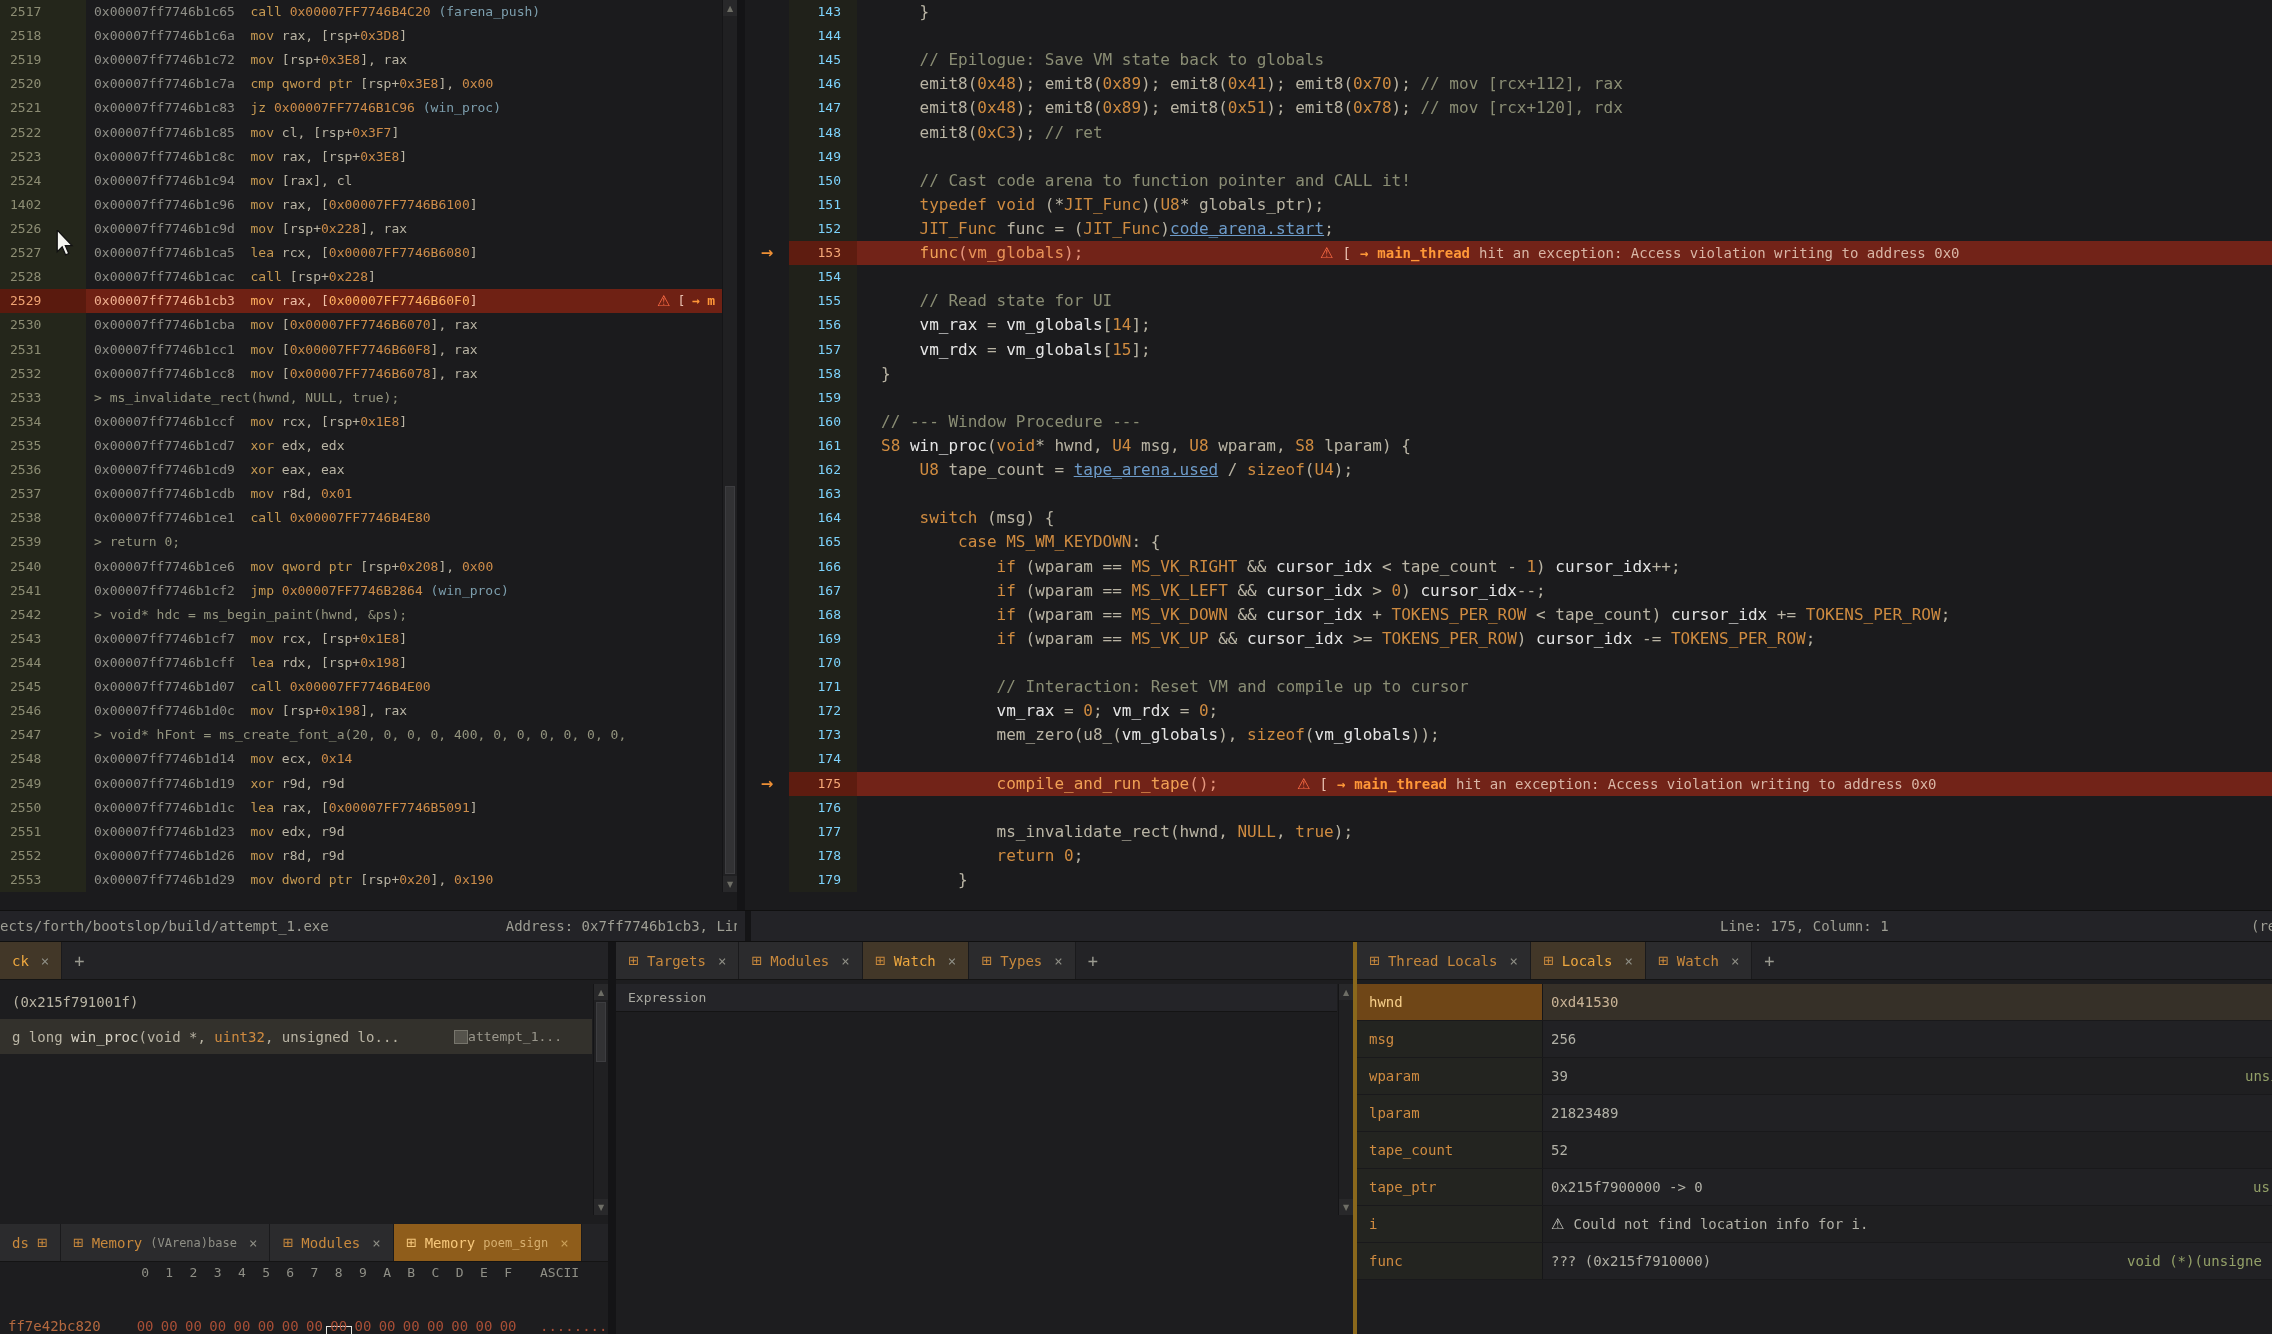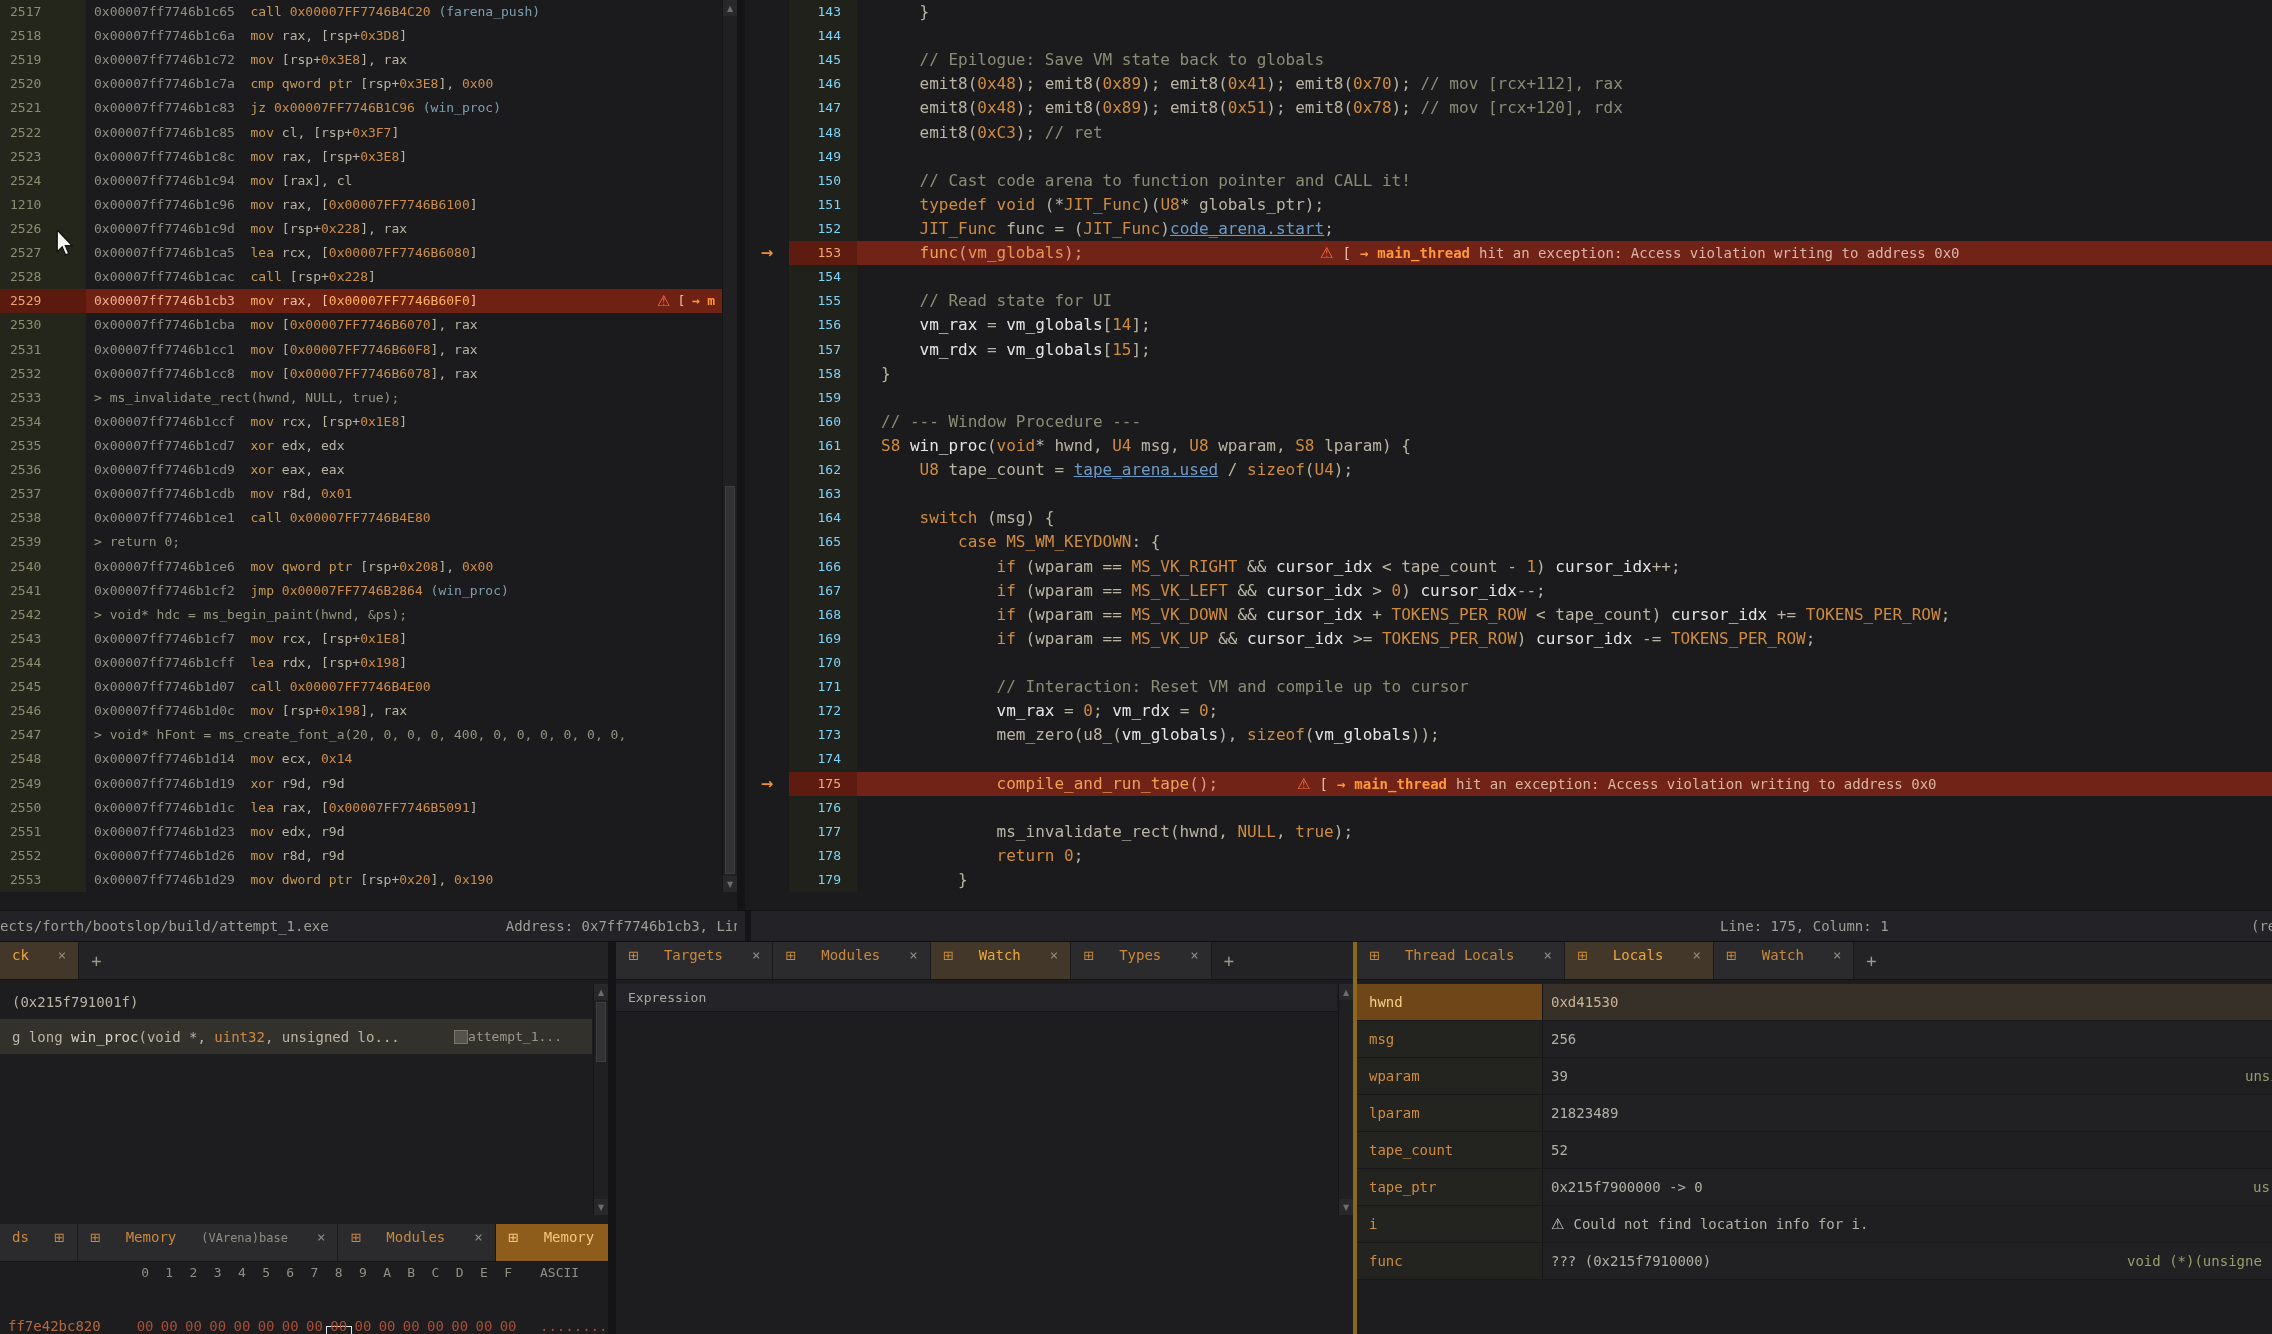--- a/index.html
+++ b/index.html
@@ -40,21 +40,21 @@
   
   #statusbar{position:absolute;left:0;top:910px;width:2272px;height:32px;background:#232327;
              border-top:1px solid #101010;border-bottom:1px solid #101010;font-size:14px;color:#9e9e94;box-sizing:border-box;}
   #st-left{position:absolute;left:0;top:0;width:737px;height:100%;overflow:hidden;white-space:pre;line-height:30px;}
   #st-right{position:absolute;left:745px;top:0;right:0;height:100%;overflow:hidden;white-space:pre;line-height:30px;border-left:6px solid #141416;}
   #st-pos{position:absolute;left:969px;top:0;}
   #st-edge{position:absolute;left:1500px;top:0;}
 
   
   .tabbar{position:absolute;left:0;top:0;right:0;height:37px;background:#232326;border-bottom:1px solid #141414;display:flex;align-items:stretch;}
-  .tab{display:flex;align-items:flex-end;padding:16px 12px;background:#2b2b2d;border-right:1px solid #1a1a1c;color:#c9893c;font-size:14px;gap:25px;white-space:nowrap;}
+  .tab{display:flex;align-items:center;padding:16px 12px;background:#2b2b2d;border-right:1px solid #1a1a1c;color:#c9893c;font-size:14px;gap:8px;white-space:nowrap;}
   .tab .ticon{font-size:13px;color:#c9893c;}
   .tab .tclose{color:#8f8f86;font-size:14px;margin-left:4px;}
   .tab .sub{color:#8f8f86;font-size:12px;}
   .tab.active{background:#423728;color:#eda73f;}
   .tab.focused{background:#8f5d1b;color:#f7c87c;}
   .tab.focused .ticon{color:#f7c87c;}
   .tab.focused .sub{color:#d8b070;}
   .tab.focused .tclose{color:#caa05a;}
   .tabplus{display:flex;align-items:center;padding:0 12px;color:#9a9a90;font-size:17px;}
   .vscroll{position:absolute;width:15px;background:#202022;border-left:1px solid #151517;box-sizing:border-box;}
@@ -110,21 +110,21 @@
   <div id="disasm" class="panel">
     <div id="disasm-rows">
         <div class="drow"><span class="gut">2517</span><span class="dtxt"><span class="t-a">0x00007ff7746b1c65</span><span class="t-p">  </span><span class="t-m">call</span><span class="t-p"> </span><span class="t-n">0x00007FF7746B4C20</span><span class="t-p"> </span><span class="t-g">(farena_push)</span></span></div>
         <div class="drow"><span class="gut">2518</span><span class="dtxt"><span class="t-a">0x00007ff7746b1c6a</span><span class="t-p">  </span><span class="t-m">mov</span><span class="t-p"> rax, [rsp+</span><span class="t-n">0x3D8</span><span class="t-p">]</span></span></div>
         <div class="drow"><span class="gut">2519</span><span class="dtxt"><span class="t-a">0x00007ff7746b1c72</span><span class="t-p">  </span><span class="t-m">mov</span><span class="t-p"> [rsp+</span><span class="t-n">0x3E8</span><span class="t-p">], rax</span></span></div>
         <div class="drow"><span class="gut">2520</span><span class="dtxt"><span class="t-a">0x00007ff7746b1c7a</span><span class="t-p">  </span><span class="t-m">cmp</span><span class="t-p"> </span><span class="t-m">qword ptr</span><span class="t-p"> [rsp+</span><span class="t-n">0x3E8</span><span class="t-p">], </span><span class="t-n">0x00</span></span></div>
         <div class="drow"><span class="gut">2521</span><span class="dtxt"><span class="t-a">0x00007ff7746b1c83</span><span class="t-p">  </span><span class="t-m">jz</span><span class="t-p"> </span><span class="t-n">0x00007FF7746B1C96</span><span class="t-p"> </span><span class="t-g">(win_proc)</span></span></div>
         <div class="drow"><span class="gut">2522</span><span class="dtxt"><span class="t-a">0x00007ff7746b1c85</span><span class="t-p">  </span><span class="t-m">mov</span><span class="t-p"> cl, [rsp+</span><span class="t-n">0x3F7</span><span class="t-p">]</span></span></div>
         <div class="drow"><span class="gut">2523</span><span class="dtxt"><span class="t-a">0x00007ff7746b1c8c</span><span class="t-p">  </span><span class="t-m">mov</span><span class="t-p"> rax, [rsp+</span><span class="t-n">0x3E8</span><span class="t-p">]</span></span></div>
         <div class="drow"><span class="gut">2524</span><span class="dtxt"><span class="t-a">0x00007ff7746b1c94</span><span class="t-p">  </span><span class="t-m">mov</span><span class="t-p"> [rax], cl</span></span></div>
-        <div class="drow"><span class="gut">1210</span><span class="dtxt"><span class="t-a">0x00007ff7746b1c96</span><span class="t-p">  </span><span class="t-m">mov</span><span class="t-p"> rax, [</span><span class="t-n">0x00007FF7746B6100</span><span class="t-p">]</span></span></div>
+        <div class="drow"><span class="gut">1402</span><span class="dtxt"><span class="t-a">0x00007ff7746b1c96</span><span class="t-p">  </span><span class="t-m">mov</span><span class="t-p"> rax, [</span><span class="t-n">0x00007FF7746B6100</span><span class="t-p">]</span></span></div>
         <div class="drow"><span class="gut">2526</span><span class="dtxt"><span class="t-a">0x00007ff7746b1c9d</span><span class="t-p">  </span><span class="t-m">mov</span><span class="t-p"> [rsp+</span><span class="t-n">0x228</span><span class="t-p">], rax</span></span></div>
         <div class="drow"><span class="gut">2527</span><span class="dtxt"><span class="t-a">0x00007ff7746b1ca5</span><span class="t-p">  </span><span class="t-m">lea</span><span class="t-p"> rcx, [</span><span class="t-n">0x00007FF7746B6080</span><span class="t-p">]</span></span></div>
         <div class="drow"><span class="gut">2528</span><span class="dtxt"><span class="t-a">0x00007ff7746b1cac</span><span class="t-p">  </span><span class="t-m">call</span><span class="t-p"> [rsp+</span><span class="t-n">0x228</span><span class="t-p">]</span></span></div>
         <div class="drow exc"><span class="gut">2529</span><span class="dtxt"><span class="t-a">0x00007ff7746b1cb3</span><span class="t-p">  </span><span class="t-m">mov</span><span class="t-p"> rax, [</span><span class="t-n">0x00007FF7746B60F0</span><span class="t-p">]</span></span><span class="ricons"><span class="aw ic">⚠</span><span class="ab">[</span><span class="aa">→</span><span class="at">m</span></span></div>
         <div class="drow"><span class="gut">2530</span><span class="dtxt"><span class="t-a">0x00007ff7746b1cba</span><span class="t-p">  </span><span class="t-m">mov</span><span class="t-p"> [</span><span class="t-n">0x00007FF7746B6070</span><span class="t-p">], rax</span></span></div>
         <div class="drow"><span class="gut">2531</span><span class="dtxt"><span class="t-a">0x00007ff7746b1cc1</span><span class="t-p">  </span><span class="t-m">mov</span><span class="t-p"> [</span><span class="t-n">0x00007FF7746B60F8</span><span class="t-p">], rax</span></span></div>
         <div class="drow"><span class="gut">2532</span><span class="dtxt"><span class="t-a">0x00007ff7746b1cc8</span><span class="t-p">  </span><span class="t-m">mov</span><span class="t-p"> [</span><span class="t-n">0x00007FF7746B6078</span><span class="t-p">], rax</span></span></div>
         <div class="drow"><span class="gut">2533</span><span class="dtxt"><span class="t-s">&gt; ms_invalidate_rect(hwnd, NULL, true);</span></span></div>
         <div class="drow"><span class="gut">2534</span><span class="dtxt"><span class="t-a">0x00007ff7746b1ccf</span><span class="t-p">  </span><span class="t-m">mov</span><span class="t-p"> rcx, [rsp+</span><span class="t-n">0x1E8</span><span class="t-p">]</span></span></div>
         <div class="drow"><span class="gut">2535</span><span class="dtxt"><span class="t-a">0x00007ff7746b1cd7</span><span class="t-p">  </span><span class="t-m">xor</span><span class="t-p"> edx, edx</span></span></div>

